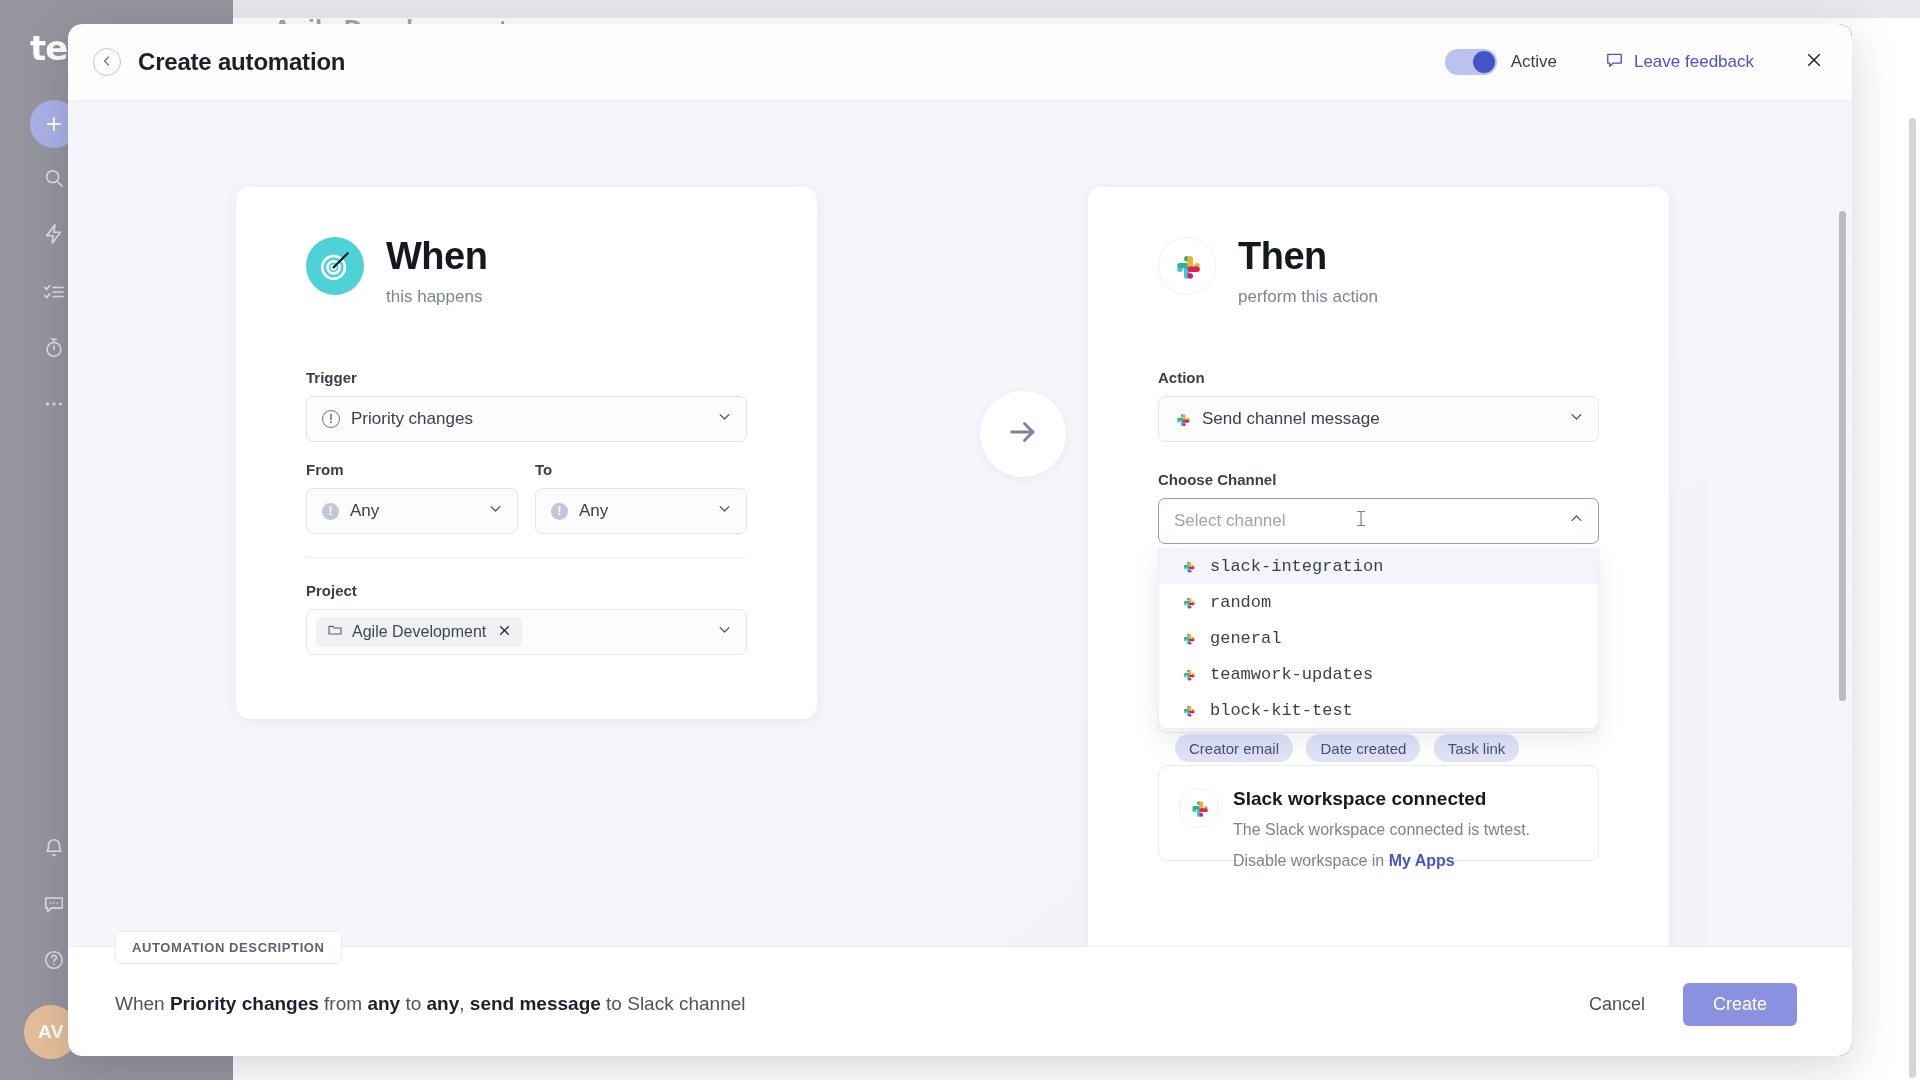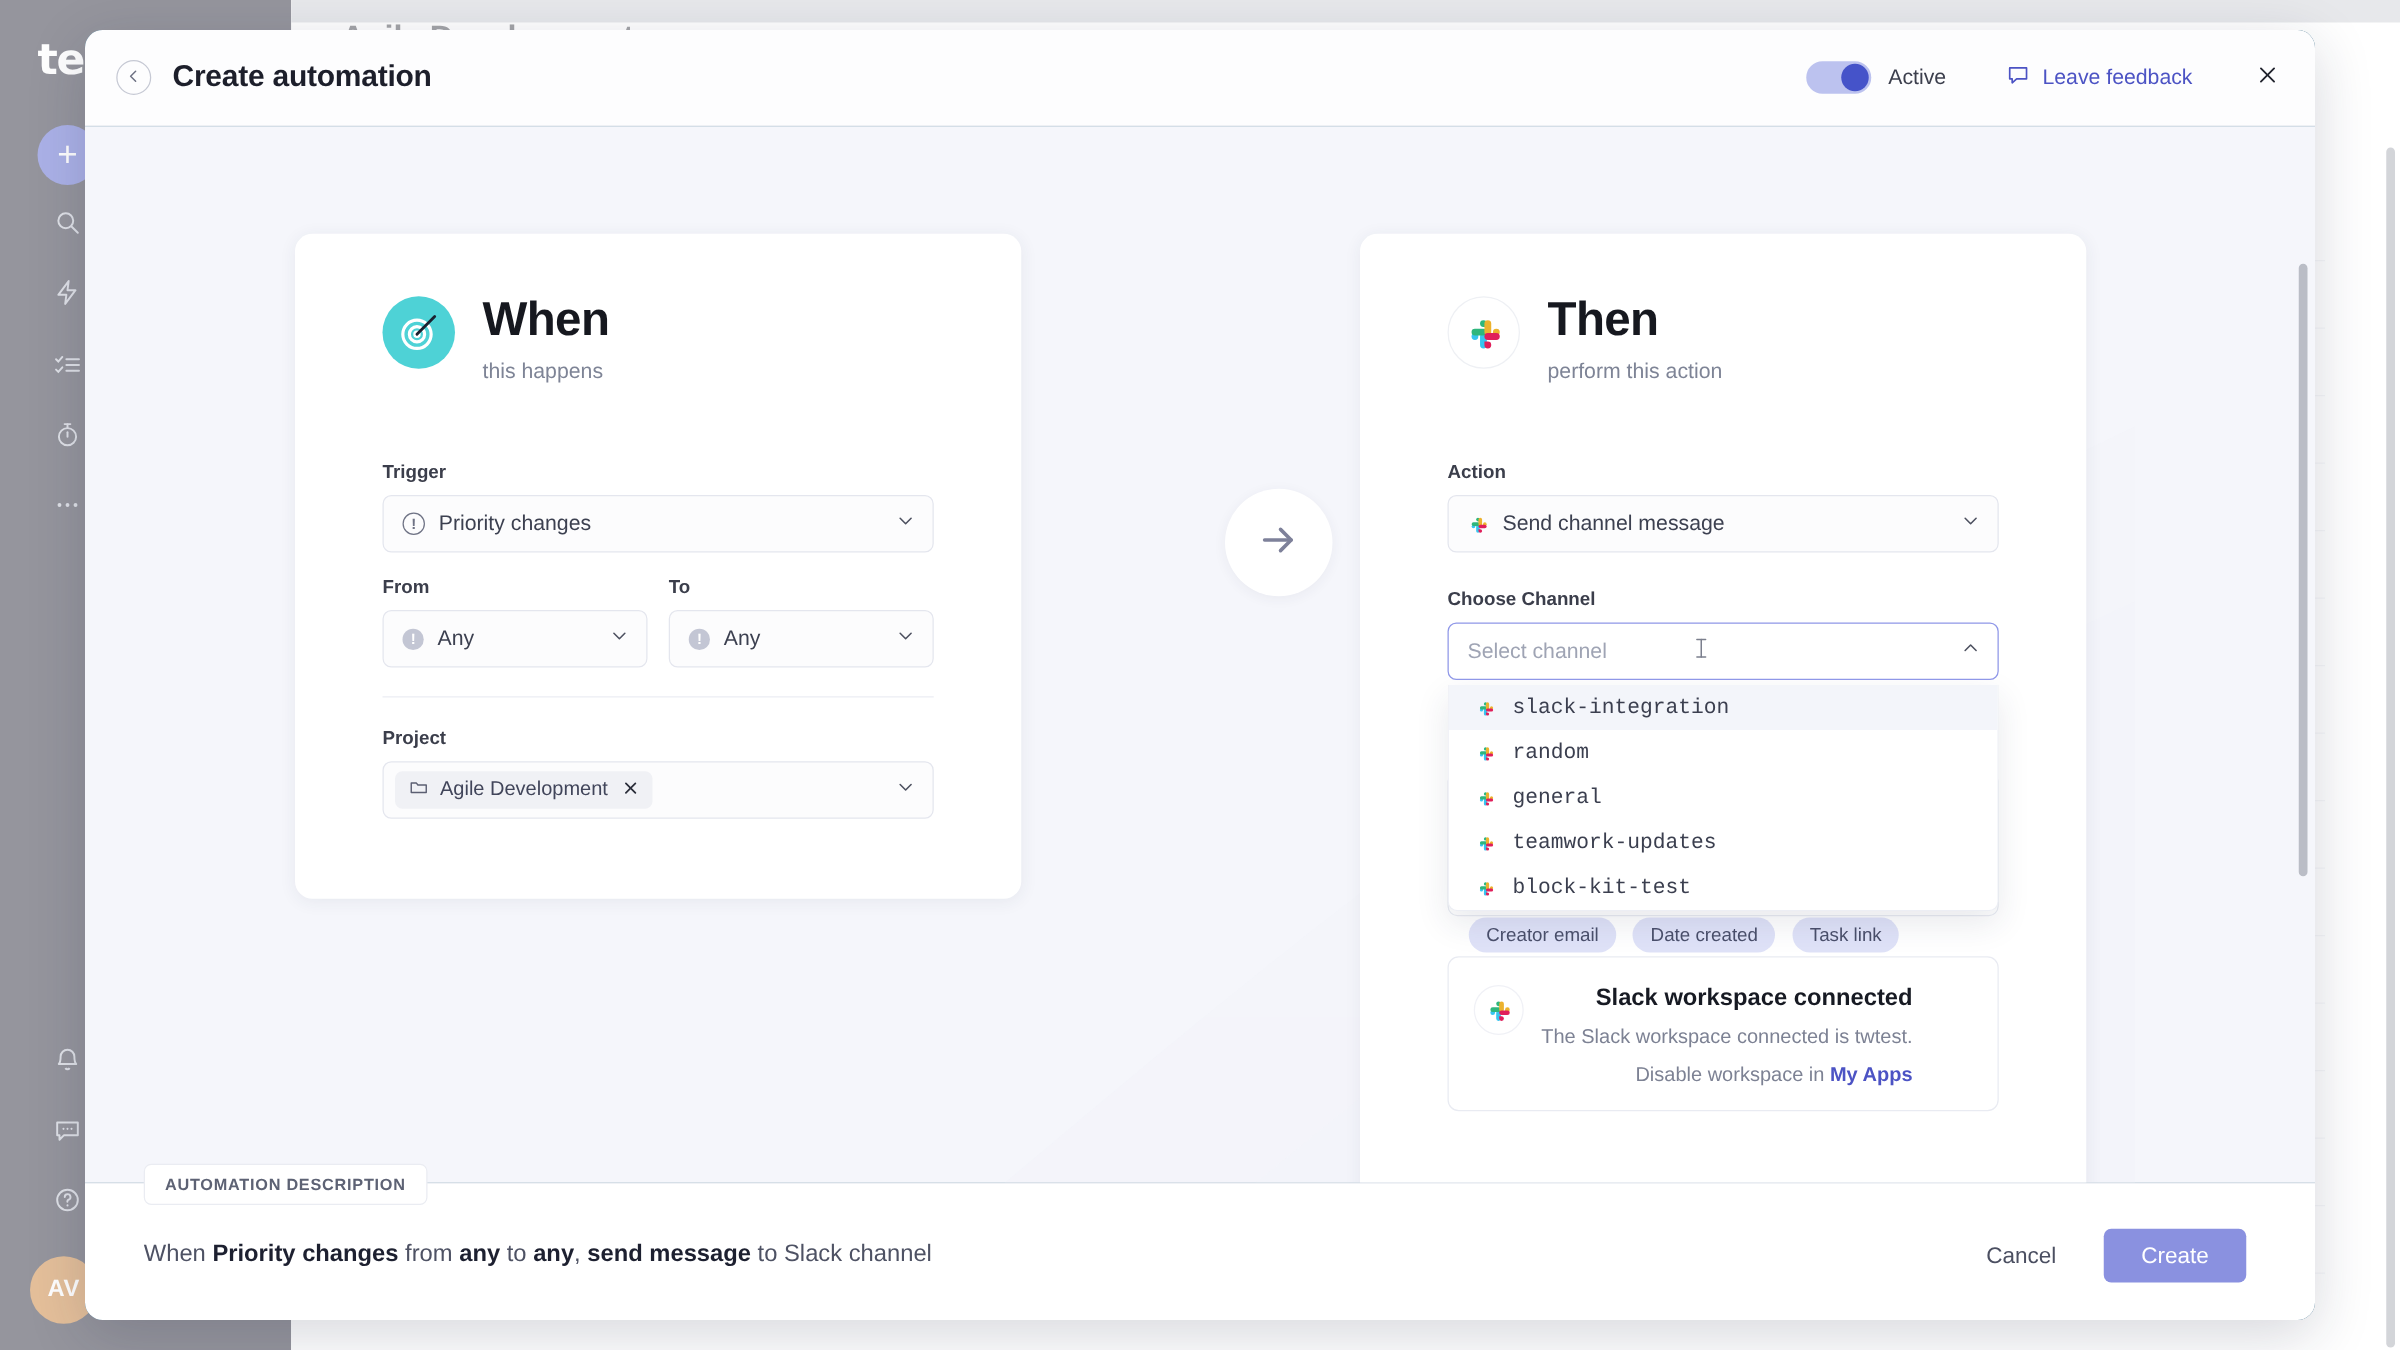--- a/index.html
+++ b/index.html
@@ -714,21 +714,21 @@
                   <path d="M39.4 26.4a4.6 4.6 0 1 1 4.6 4.6h-4.6z" fill="#ECB22E"></path>
                   <path d="M37.1 26.4a4.6 4.6 0 0 1-9.2 0V14.9a4.6 4.6 0 0 1 9.2 0z" fill="#ECB22E"></path>
                   <path d="M32.5 39.3a4.6 4.6 0 1 1-4.6 4.6v-4.6z" fill="#E01E5A"></path>
                   <path d="M32.5 37a4.6 4.6 0 0 1 0-9.2h11.5a4.6 4.6 0 0 1 0 9.2z" fill="#E01E5A"></path>
                 </svg>
             </span>
             <span>block-kit-test</span>
           </div>
         </div>
 
-        <div class="info-box" style="left:70px; top:578px; width:441px; height:124px;text-align:right;">
+        <div class="info-box" style="left:70px; top:578px; width:441px; height:96px;">
           <div class="info-ic">
             <svg width="22" height="22" viewBox="0 0 54 54">
                 <path d="M19.7 32.4a4.6 4.6 0 1 1-4.6-4.6h4.6z" fill="#36C5F0"></path>
                 <path d="M22 32.4a4.6 4.6 0 0 1 9.2 0v11.5a4.6 4.6 0 0 1-9.2 0z" fill="#36C5F0"></path>
                 <path d="M26.6 19.5a4.6 4.6 0 1 1 4.6-4.6v4.6z" fill="#2EB67D"></path>
                 <path d="M26.6 21.8a4.6 4.6 0 0 1 0 9.2H15.1a4.6 4.6 0 0 1 0-9.2z" fill="#2EB67D"></path>
                 <path d="M39.4 26.4a4.6 4.6 0 1 1 4.6 4.6h-4.6z" fill="#ECB22E"></path>
                 <path d="M37.1 26.4a4.6 4.6 0 0 1-9.2 0V14.9a4.6 4.6 0 0 1 9.2 0z" fill="#ECB22E"></path>
                 <path d="M32.5 39.3a4.6 4.6 0 1 1-4.6 4.6v-4.6z" fill="#E01E5A"></path>
                 <path d="M32.5 37a4.6 4.6 0 0 1 0-9.2h11.5a4.6 4.6 0 0 1 0 9.2z" fill="#E01E5A"></path>

